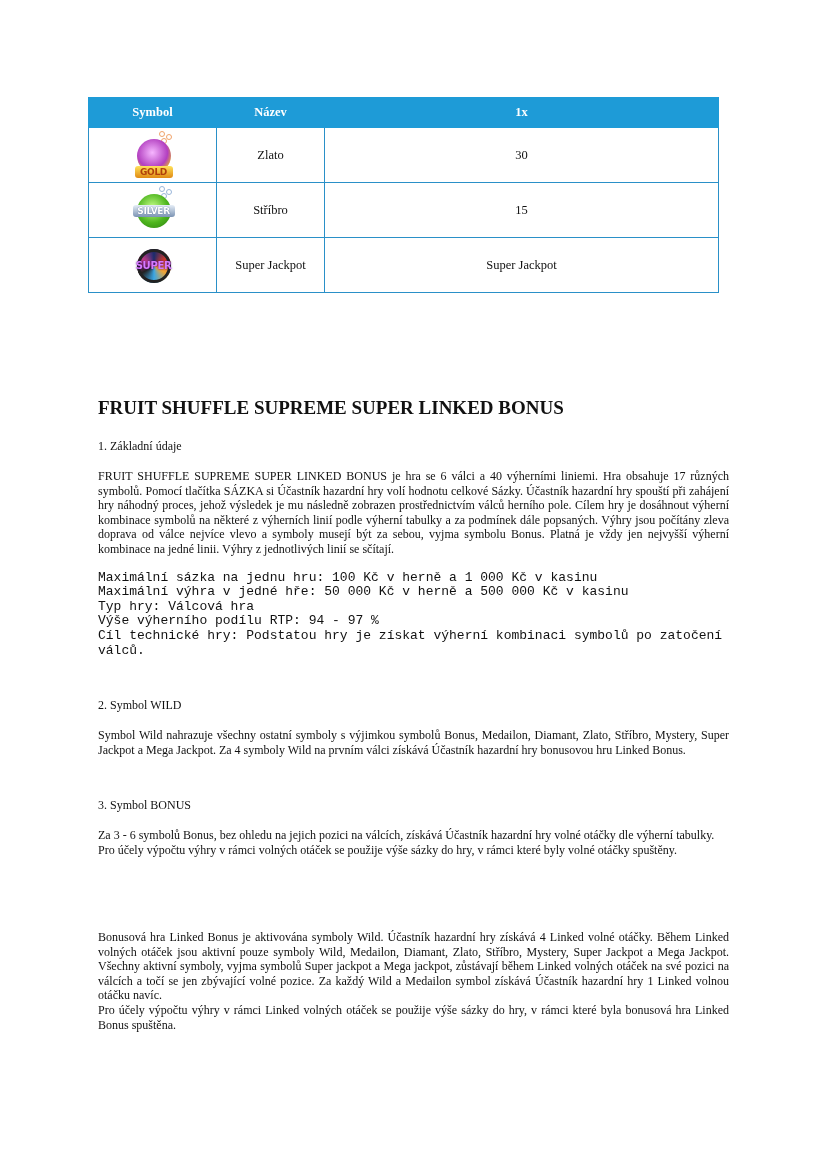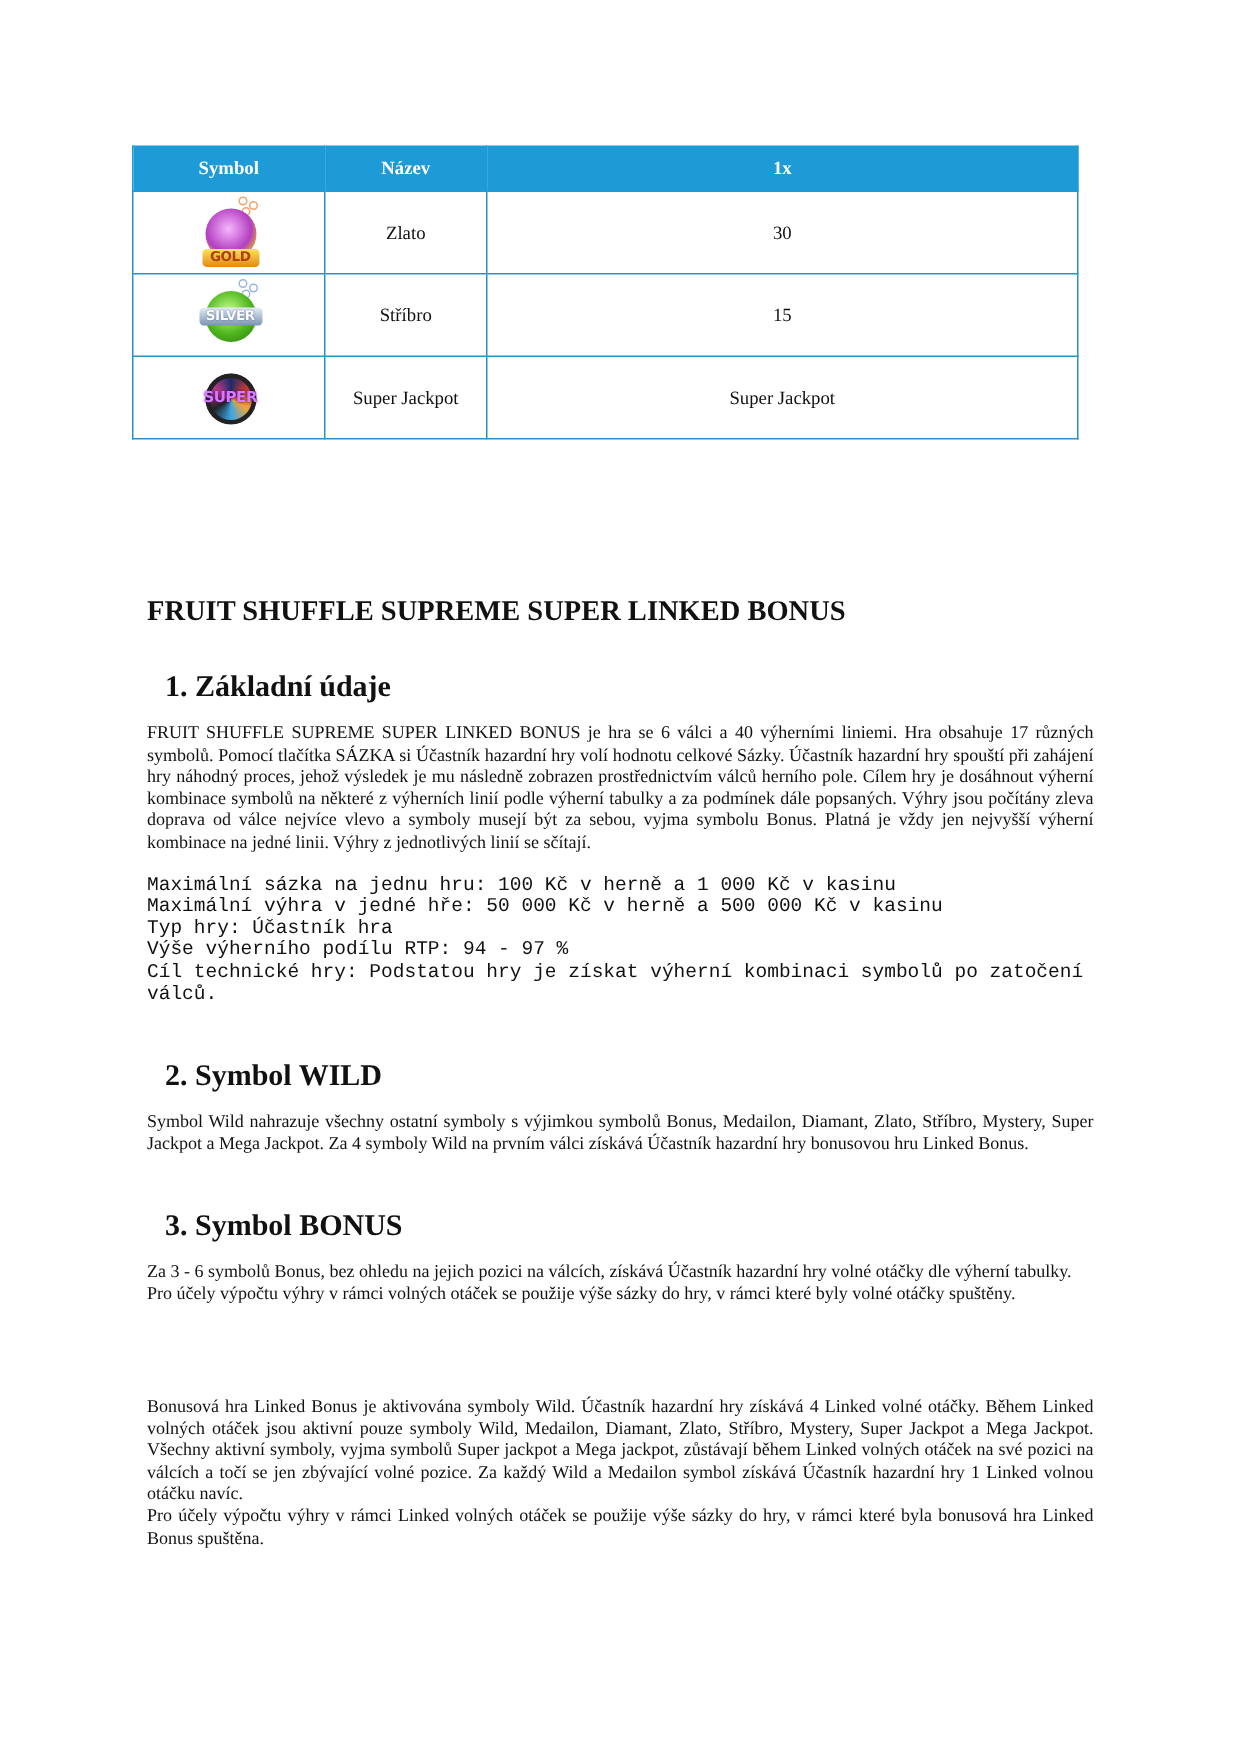--- a/index.html
+++ b/index.html
@@ -23,21 +23,21 @@
   .bubbles i { position: absolute; width: 4px; height: 4px; border-radius: 50%; border: 1px solid; }
   .gold .bubbles i { border-color: #f0a36a; }
   .silver .bubbles i { border-color: #9ab6da; }
   .mega .disc, .super .disc { background: conic-gradient(#1a2b6b, #d2392a, #f0a534, #3aa7e6, #222, #c33b8a, #1a2b6b);
                                box-shadow: inset 0 0 0 3px #222; }
   .mega .lbl { color: #ffb326; background: transparent; text-shadow: 0 0 2px #6a2c00; font-size: 10px; }
   .super .lbl { color: #d57bff; background: transparent; text-shadow: 0 0 2px #41006a; font-size: 10px; }
   h1 { position: absolute; left: 98px; width: 631px; top: 398px; margin: 0; 
        font-size: 19px; font-weight: bold; line-height: 20px; }
   .sec { position: absolute; left: 98px; width: 631px; }
-  .sec h2 { margin: 12px; font-size: 20px; font-weight: bold; line-height: 18px; }
+  .sec h2 { margin: 0; font-size: 12px; font-weight: normal; line-height: 18px; }
   .sec p { margin: 0; font-size: 12px; line-height: 14.6px; text-align: justify; }
   .lines div { font-size: 13px; line-height: 14.6px; font-family: Liberation Mono, monospace; }
 </style>
 </head>
 <body>
 
 <div class="page">
   <table class="sym">
     <colgroup>
         <col class="c1">
@@ -97,21 +97,21 @@
 </div>
 
 <h1>FRUIT SHUFFLE SUPREME SUPER LINKED BONUS</h1>
 
 <div class="sec" style="top:437px">
   <h2>1. Základní údaje</h2>
   <p style="margin-top:14px">FRUIT SHUFFLE SUPREME SUPER LINKED BONUS je hra se 6 válci a 40 výherními liniemi. Hra obsahuje 17 různých symbolů. Pomocí tlačítka SÁZKA si Účastník hazardní hry volí hodnotu celkové Sázky. Účastník hazardní hry spouští při zahájení hry náhodný proces, jehož výsledek je mu následně zobrazen prostřednictvím válců herního pole. Cílem hry je dosáhnout výherní kombinace symbolů na některé z výherních linií podle výherní tabulky a za podmínek dále popsaných. Výhry jsou počítány zleva doprava od válce nejvíce vlevo a symboly musejí být za sebou, vyjma symbolu Bonus. Platná je vždy jen nejvyšší výherní kombinace na jedné linii. Výhry z jednotlivých linií se sčítají.</p>
   <div class="lines" style="margin-top:14px">
     <div>Maximální sázka na jednu hru: 100 Kč v herně a 1 000 Kč v kasinu</div>
     <div>Maximální výhra v jedné hře: 50 000 Kč v herně a 500 000 Kč v kasinu</div>
-    <div>Typ hry: Účastník hra</div>
+    <div>Typ hry: Válcová hra</div>
     <div>Výše výherního podílu RTP: 94 - 97 %</div>
     <div>Cíl technické hry: Podstatou hry je získat výherní kombinaci symbolů po zatočení válců.</div>
   </div>
 </div>
 
 <div class="sec" style="top:696px">
   <h2>2. Symbol WILD</h2>
   <p style="margin-top:14px">Symbol Wild nahrazuje všechny ostatní symboly s výjimkou symbolů Bonus, Medailon, Diamant, Zlato, Stříbro, Mystery, Super Jackpot a Mega Jackpot. Za 4 symboly Wild na prvním válci získává Účastník hazardní hry bonusovou hru Linked Bonus.</p>
 </div>
 

